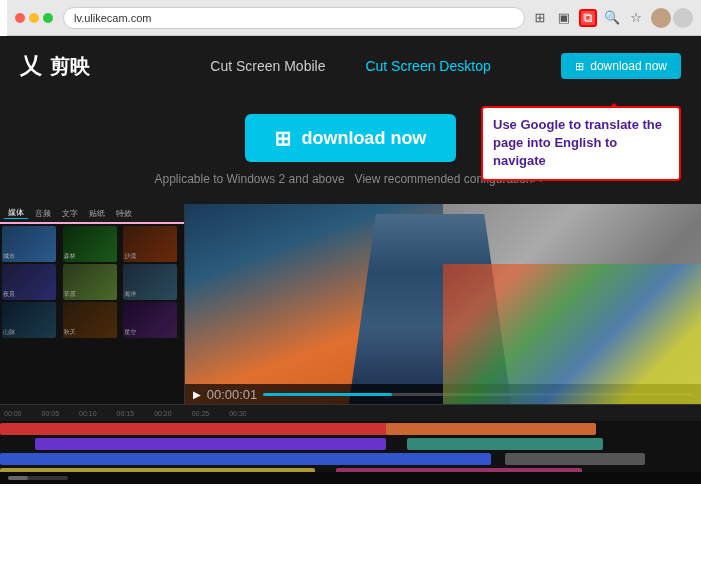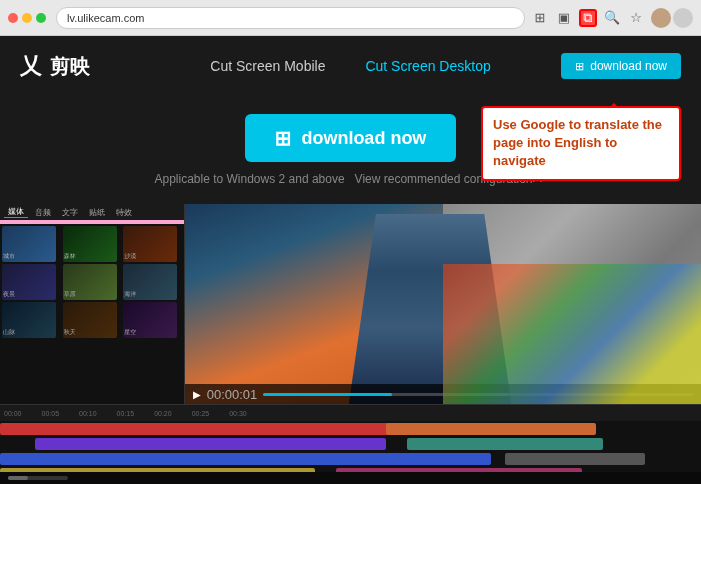--- a/index.html
+++ b/index.html
@@ -13,20 +13,21 @@
 
     
     .browser-chrome {
       background: #e8e8e8;
       height: 36px;
       display: flex;
       align-items: center;
       padding: 0 8px;
       gap: 6px;
       border-bottom: 1px solid #ccc;
+      margin-left: 7px;
     }
     .browser-dots {
       display: flex;
       gap: 4px;
       margin-right: 4px;
     }
     .dot {
       width: 10px;
       height: 10px;
       border-radius: 50%;
@@ -185,21 +186,21 @@
     .tooltip-overlay {
       position: absolute;
       right: 20px;
       top: 10px;
       background: #fff;
       border: 2px solid #ff0000;
       border-radius: 4px;
       padding: 8px 10px;
       font-size: 13px;
       font-weight: bold;
-      color: #c2410c;
+      color: #4c1d95;
       max-width: 200px;
       line-height: 1.4;
       z-index: 100;
     }
 
     
     .tooltip-overlay::before {
       content: '';
       position: absolute;
       top: -10px;
@@ -231,21 +232,21 @@
       border-right: 1px solid #333;
     }
 
     .sidebar-top-bar {
       background: #1a1a1a;
       height: 20px;
       display: flex;
       align-items: center;
       padding: 0 4px;
       gap: 3px;
-      border-bottom: 4px solid #f9a8d4;
+      border-bottom: 2px solid #f9a8d4;
     }
     .sidebar-tab {
       font-size: 8px;
       color: #aaa;
       padding: 0 4px;
     }
     .sidebar-tab.active {
       color: #fff;
       border-bottom: 1px solid #00b4d8;
     }

